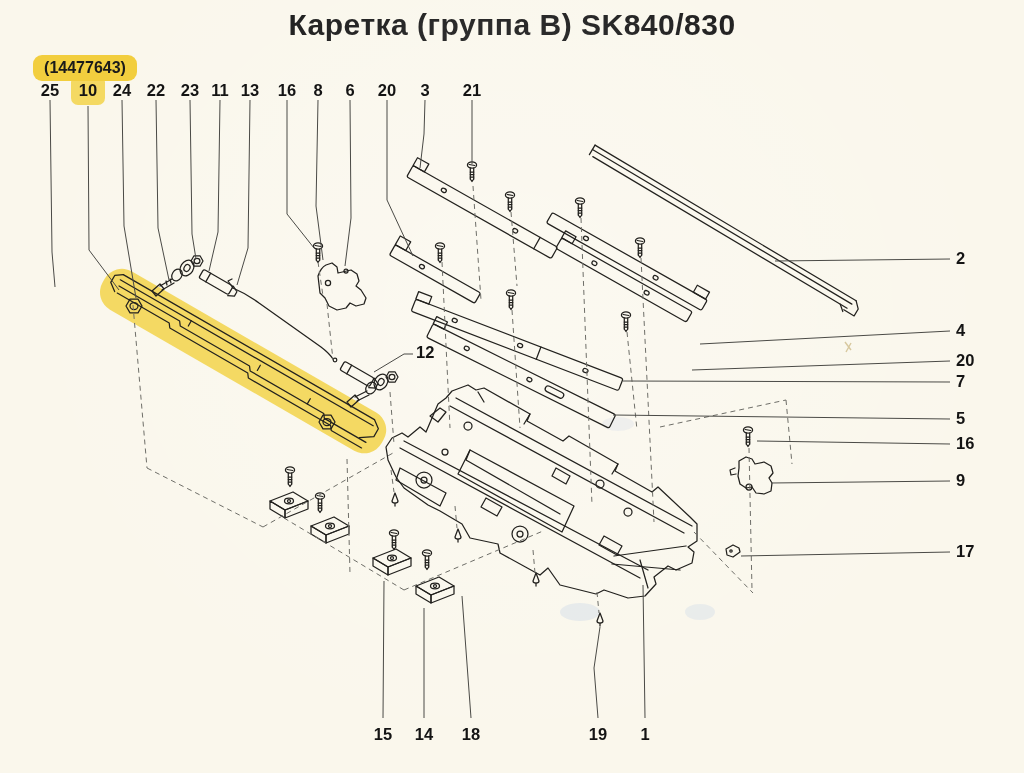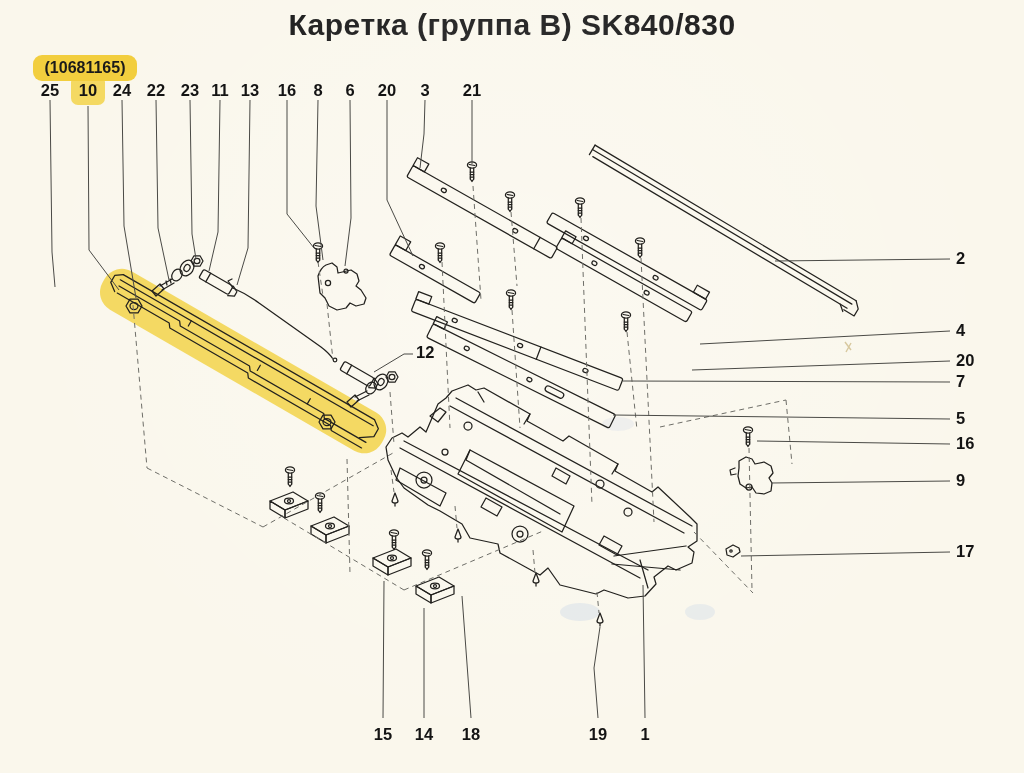--- a/index.html
+++ b/index.html
@@ -18,21 +18,21 @@
   .dash{stroke:#6e6e68;fill:none;stroke-width:1;stroke-dasharray:5 4;}
   .lbl{font-family:"Liberation Sans",sans-serif;font-size:16.5px;font-weight:bold;fill:#141414;stroke:none;}
   .marker{fill:#f2d44a;opacity:.85;stroke:none;}
   .ghost{stroke:none;}
 </style>
 </head>
 <body>
 
 <div id="stage">
   <div class="title">Каретка (группа B) SK840/830</div>
-  <div class="badge">(10681165)</div>
+  <div class="badge">(14477643)</div>
 
   <svg id="diagram-svg" width="1024" height="773" viewBox="0 0 1024 773">
     <defs>
       <g id="sym-screw">
         <ellipse cx="0" cy="0" rx="4.6" ry="3.2"></ellipse>
         <line x1="-2.8" y1="-0.5" x2="2.8" y2="0.5"></line>
         <line x1="-1.7" y1="2.9" x2="-1.7" y2="14"></line>
           <line x1="1.7" y1="2.9" x2="1.7" y2="14"></line>
         <line x1="-1.7" y1="7" x2="1.7" y2="7"></line>
           <line x1="-1.7" y1="9.5" x2="1.7" y2="9.5"></line>

